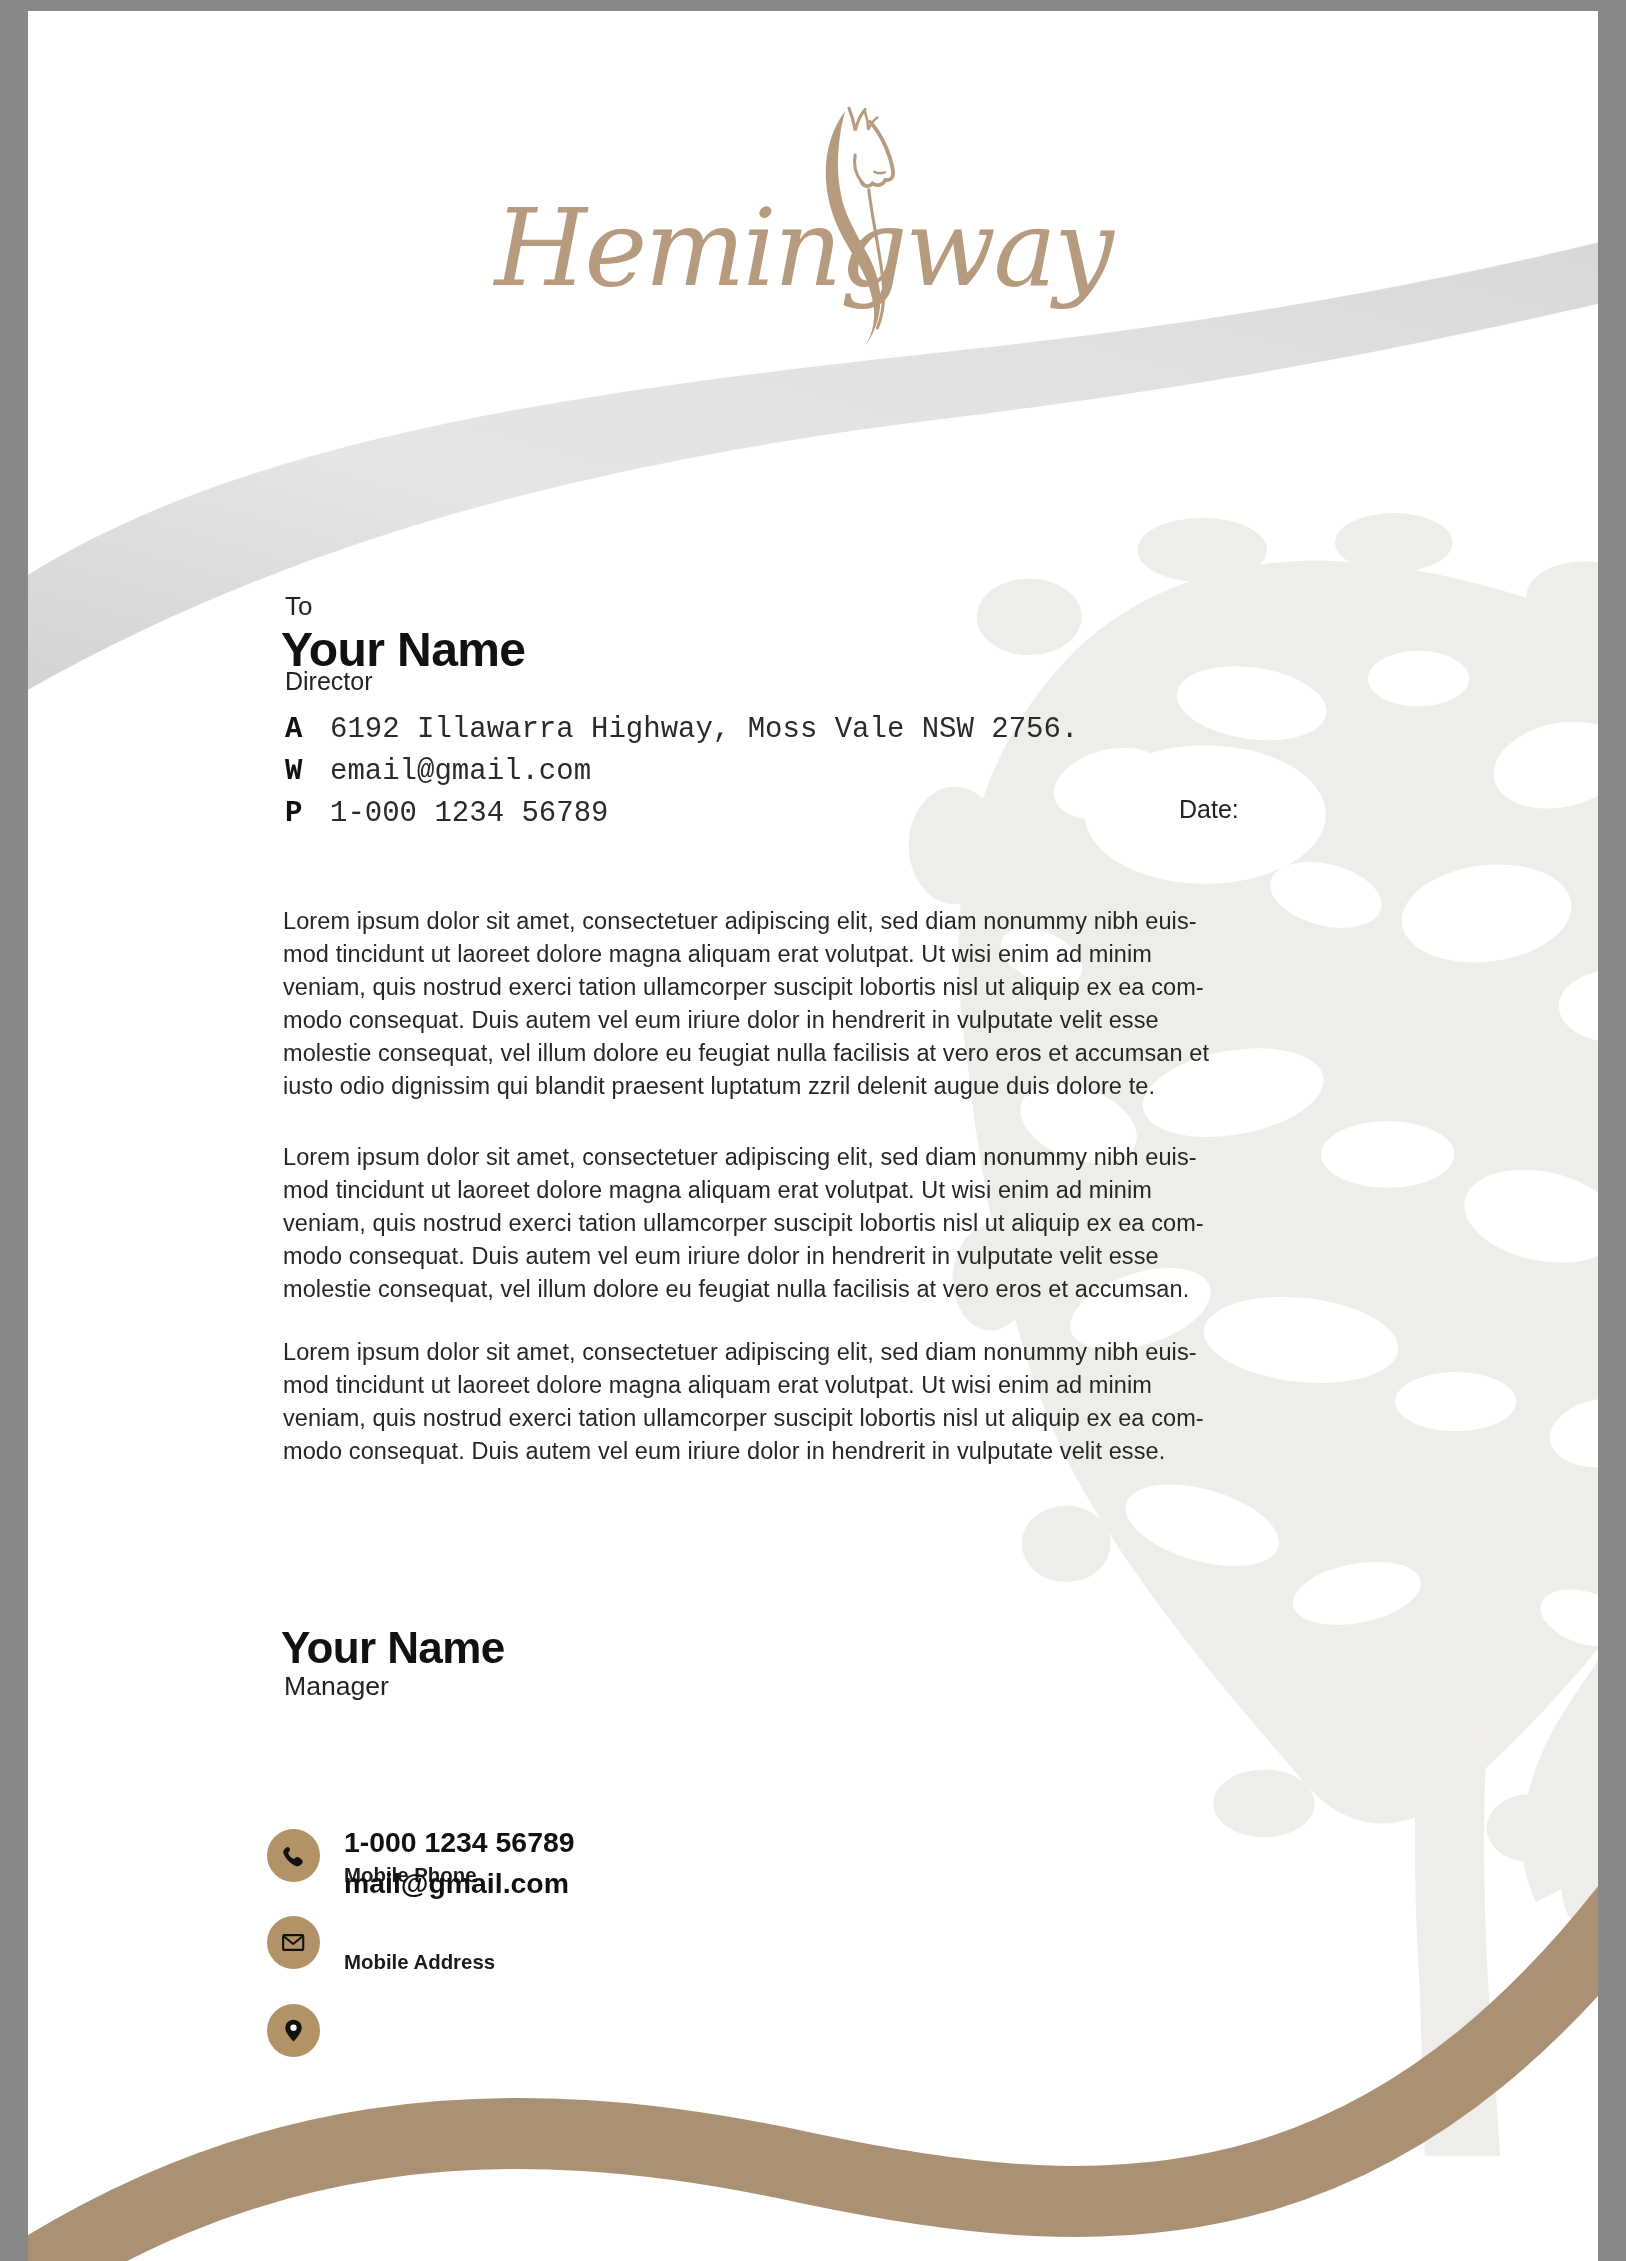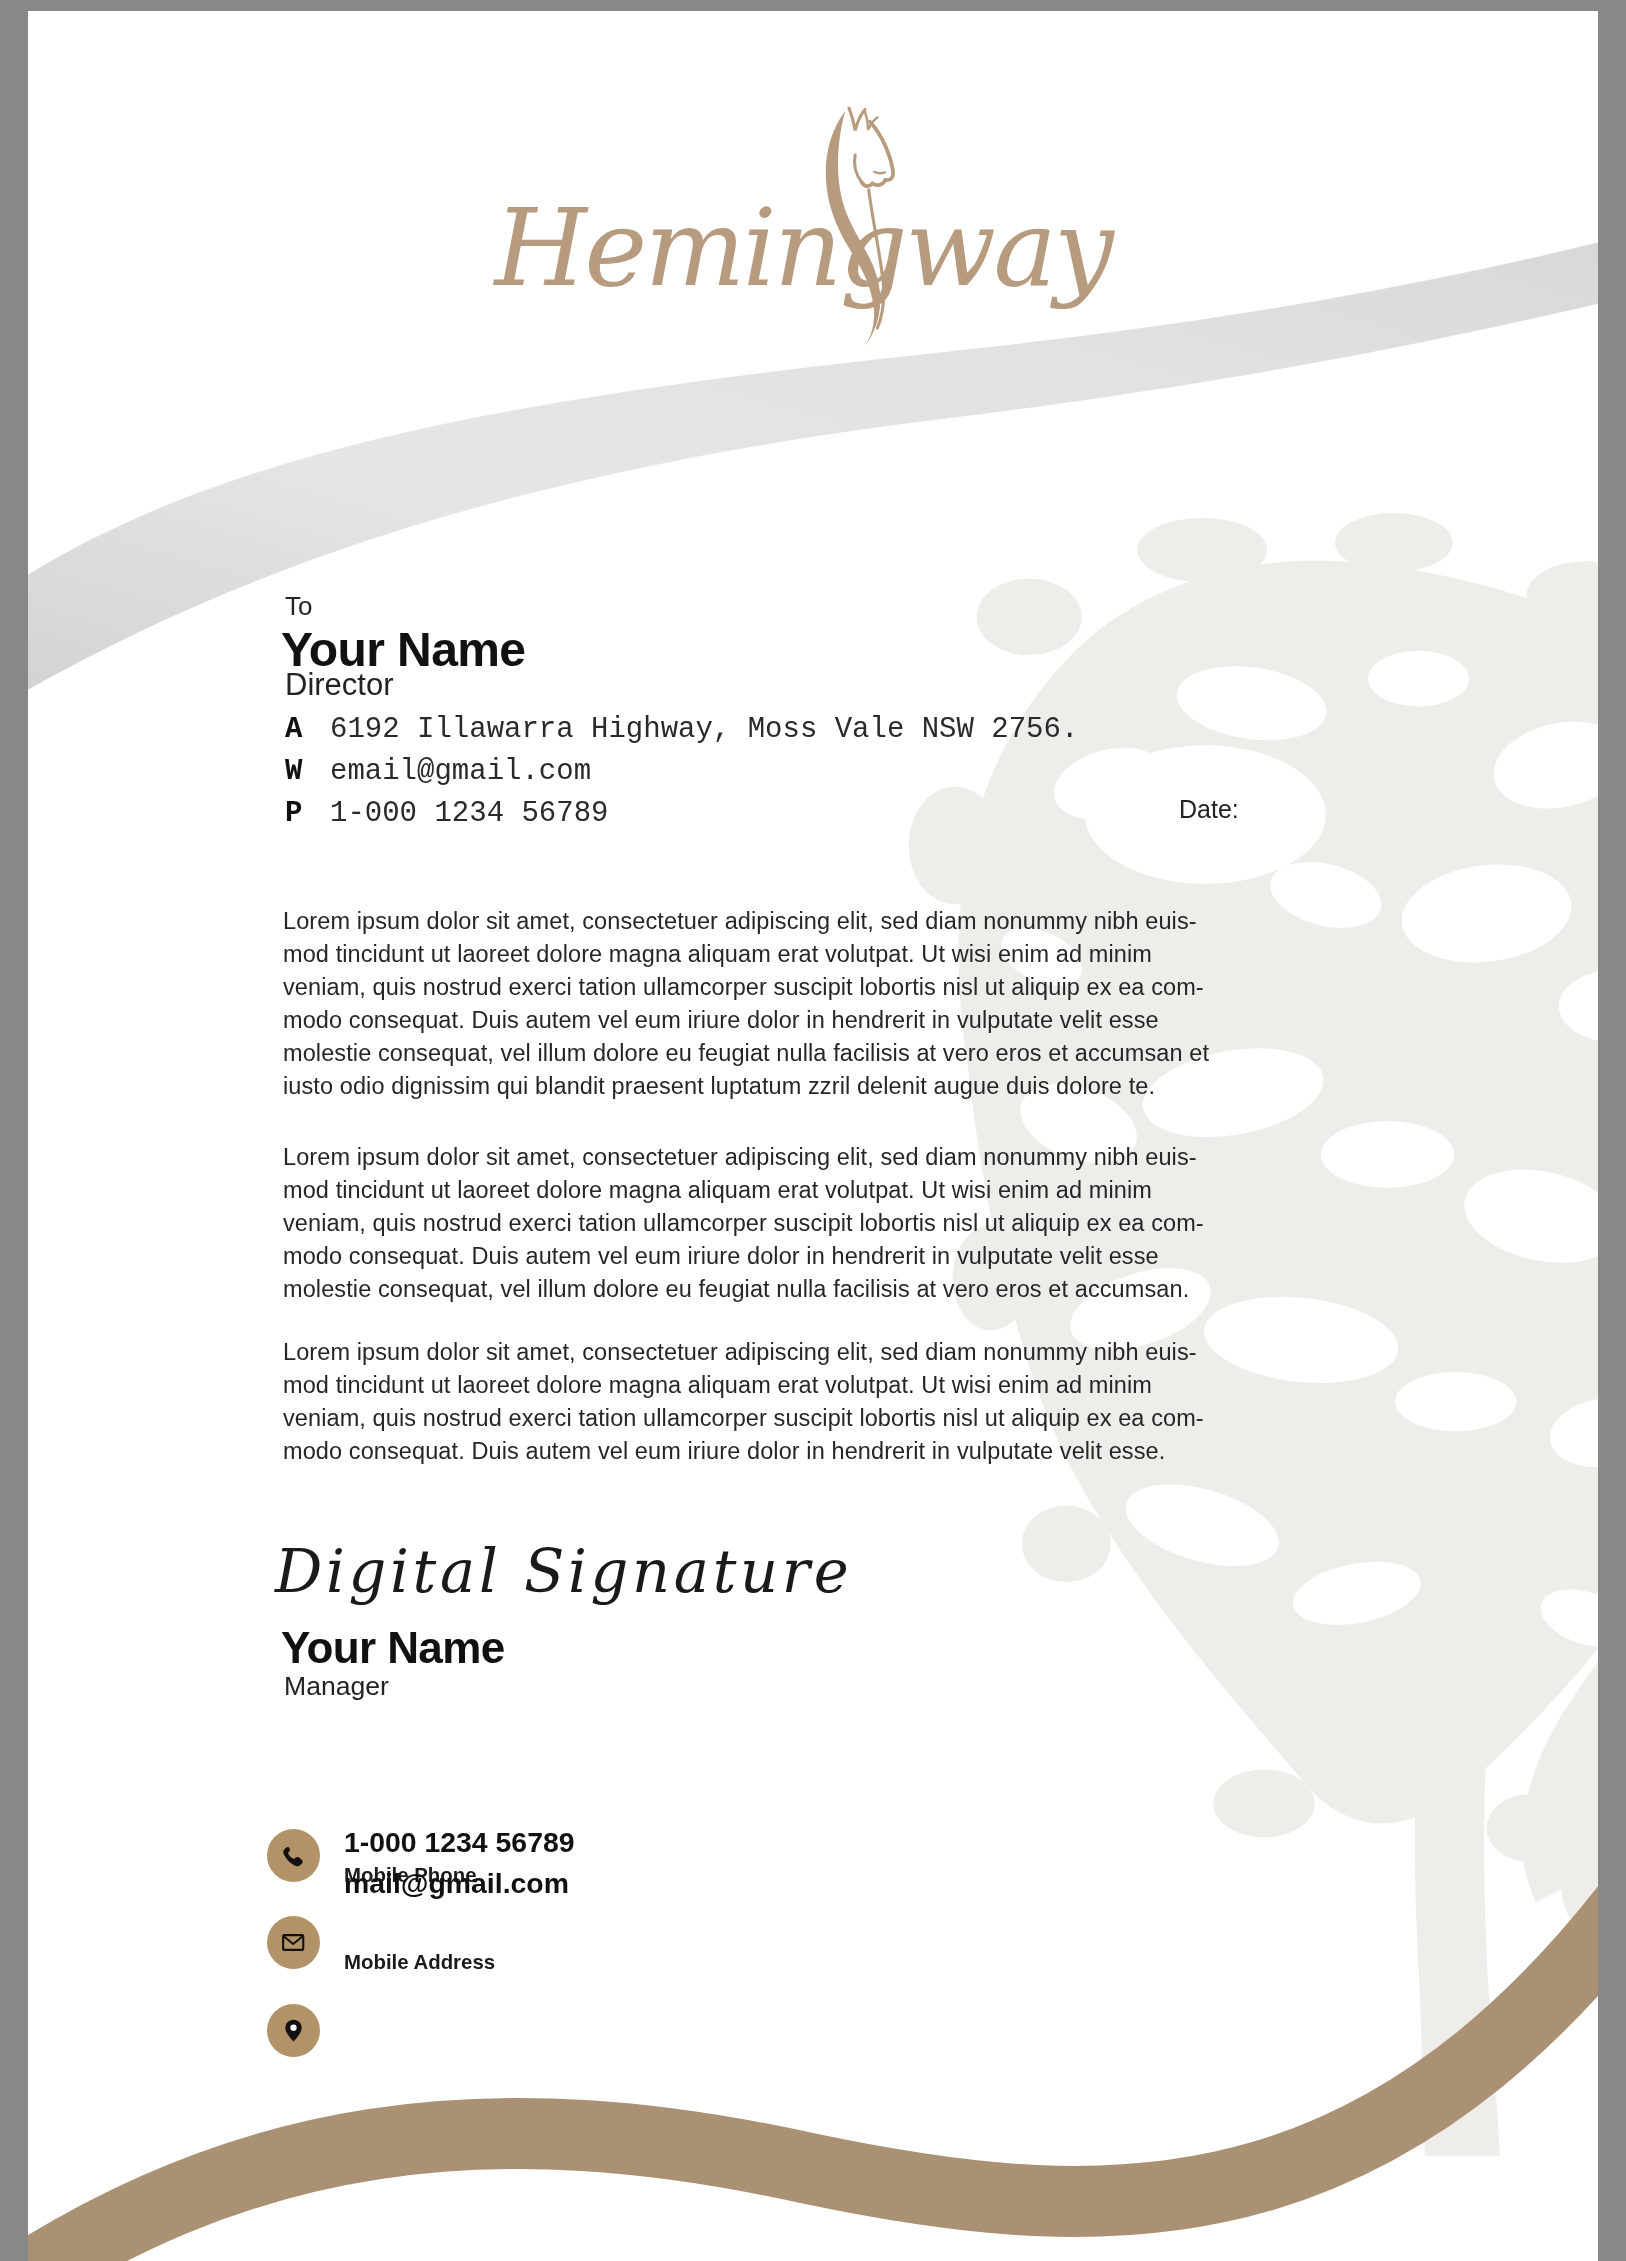--- a/index.html
+++ b/index.html
@@ -20,21 +20,21 @@
   .brand-name{
     position:absolute;left:775px;top:185px;transform:translateX(-50%);
     font-family:"DejaVu Serif",serif;font-style:italic;
     font-size:106px;line-height:1;letter-spacing:-2.5px;
     color:#b69b7e;white-space:nowrap;
   }
 
   
   .to-label{position:absolute;left:257px;top:580px;font-size:26px;color:#242321;}
   .recipient-name{position:absolute;left:253px;top:611px;font-size:48px;font-weight:bold;letter-spacing:-0.6px;color:#121110;}
-  .recipient-title{position:absolute;left:257px;top:656px;font-size:31px;color:#242321;}
+  .recipient-title{position:absolute;left:257px;top:656px;font-size:25px;color:#242321;}
   .info-row{position:absolute;left:257px;font-size:29px;color:#2b2a28;font-family:Liberation Mono, monospace;}
   .info-row .prefix{display:inline-block;width:45px;font-weight:bold;color:#121110;}
   .row-a{top:702px;}
   .row-w{top:744px;}
   .row-p{top:786px;}
   .date-label{position:absolute;left:1151px;top:784px;font-size:25px;color:#232220;}
 
   
   .para{
     position:absolute;left:255px;width:1150px;
@@ -184,21 +184,20 @@
   <div class="para para-2">Lorem ipsum dolor sit amet, consectetuer adipiscing elit, sed diam nonummy nibh euis-
 mod tincidunt ut laoreet dolore magna aliquam erat volutpat. Ut wisi enim ad minim
 veniam, quis nostrud exerci tation ullamcorper suscipit lobortis nisl ut aliquip ex ea com-
 modo consequat. Duis autem vel eum iriure dolor in hendrerit in vulputate velit esse
 molestie consequat, vel illum dolore eu feugiat nulla facilisis at vero eros et accumsan.</div>
   <div class="para para-3">Lorem ipsum dolor sit amet, consectetuer adipiscing elit, sed diam nonummy nibh euis-
 mod tincidunt ut laoreet dolore magna aliquam erat volutpat. Ut wisi enim ad minim
 veniam, quis nostrud exerci tation ullamcorper suscipit lobortis nisl ut aliquip ex ea com-
 modo consequat. Duis autem vel eum iriure dolor in hendrerit in vulputate velit esse.</div>
 
-  <div class="sig-script">Digital Signature</div>
   <div class="sig-name">Your Name</div>
   <div class="sig-title">Manager</div>
 
   <div class="contact-circle c1">
     <svg width="27" height="27" viewBox="0 0 48 48">
       <path fill="#121110" d="M16.2,9.8 C18,12 18,15 16.2,17.2 L14.2,19.4 C16.4,24.4 20,28 25,30.2 L27.2,28.2
         C29.4,26.4 32.4,26.4 34.6,28.2 L38.6,31.6 C40.8,33.4 40.9,36.6 38.8,38.6 L36.2,41
         C34,43.1 30.7,43.7 27.9,42.5 C18.4,38.5 10.5,30.6 6.4,21 C5.2,18.2 5.9,14.9 8,12.8 L10.8,10
         C12.4,8.3 14.7,8.3 16.2,9.8 Z"></path>
     </svg>

